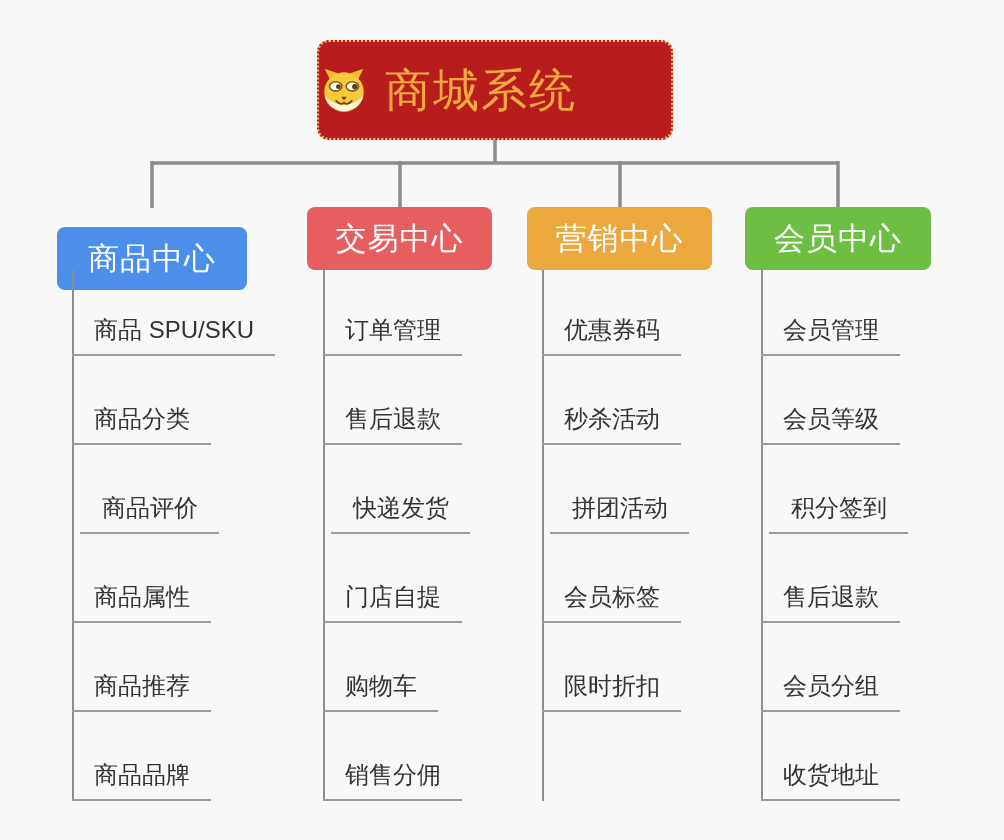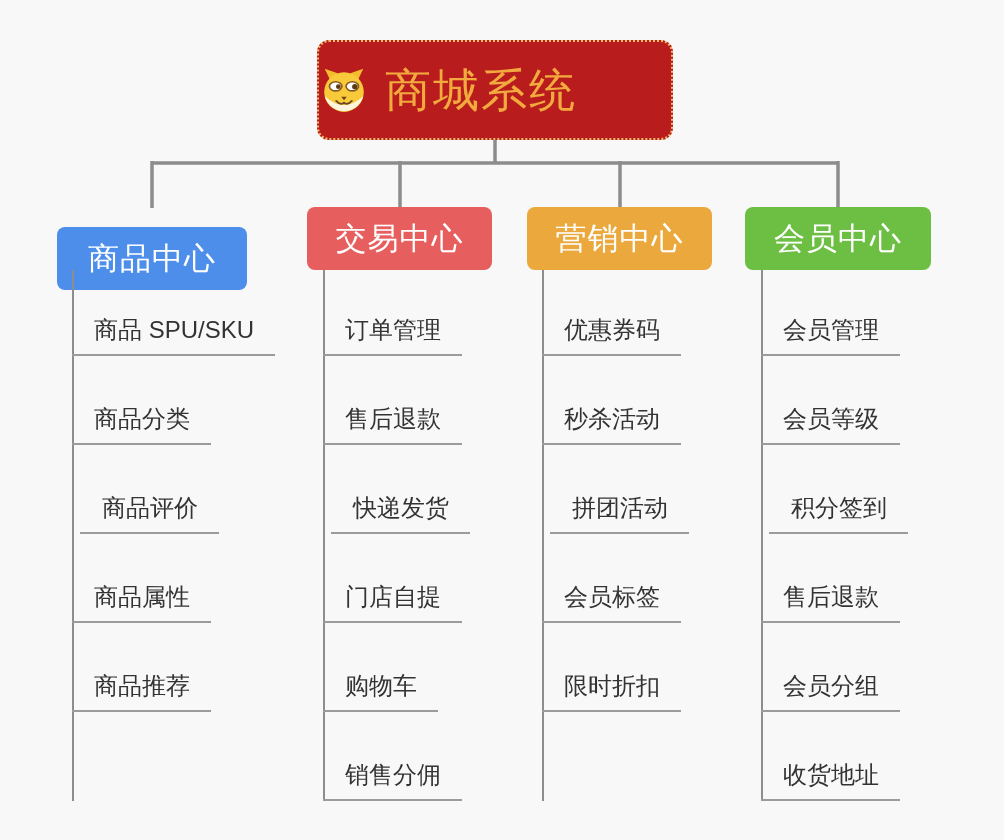--- a/index.html
+++ b/index.html
@@ -115,20 +115,21 @@
   <div class="vline c1"></div>
   <div class="vline c2"></div>
   <div class="vline c3"></div>
   <div class="vline c4"></div>
 
   <div class="leaf c1 r1">商品 SPU/SKU</div>
   <div class="leaf c1 r2">商品分类</div>
   <div class="leaf c1 r3">商品评价</div>
   <div class="leaf c1 r4">商品属性</div>
   <div class="leaf c1 r5">商品推荐</div>
+  <div class="leaf c1 r6">商品品牌</div>
 
   <div class="leaf c2 r1">订单管理</div>
   <div class="leaf c2 r2">售后退款</div>
   <div class="leaf c2 r3">快递发货</div>
   <div class="leaf c2 r4">门店自提</div>
   <div class="leaf c2 r5">购物车</div>
   <div class="leaf c3 r1">优惠券码</div>
 
   <div class="leaf c2 r6">销售分佣</div>
   <div class="leaf c3 r2">秒杀活动</div>

